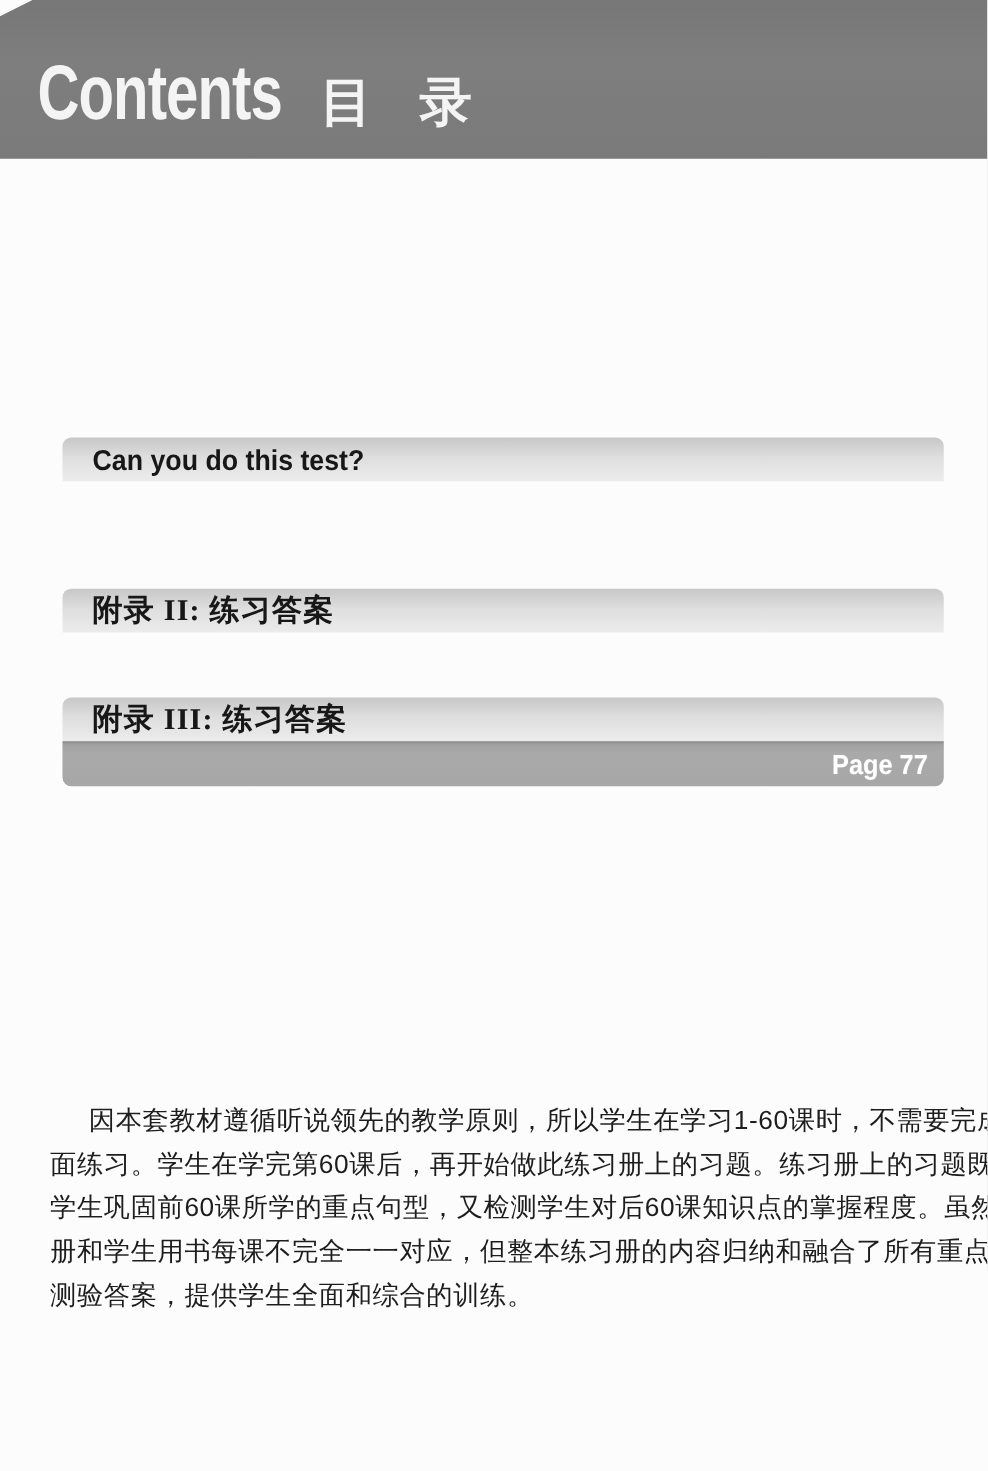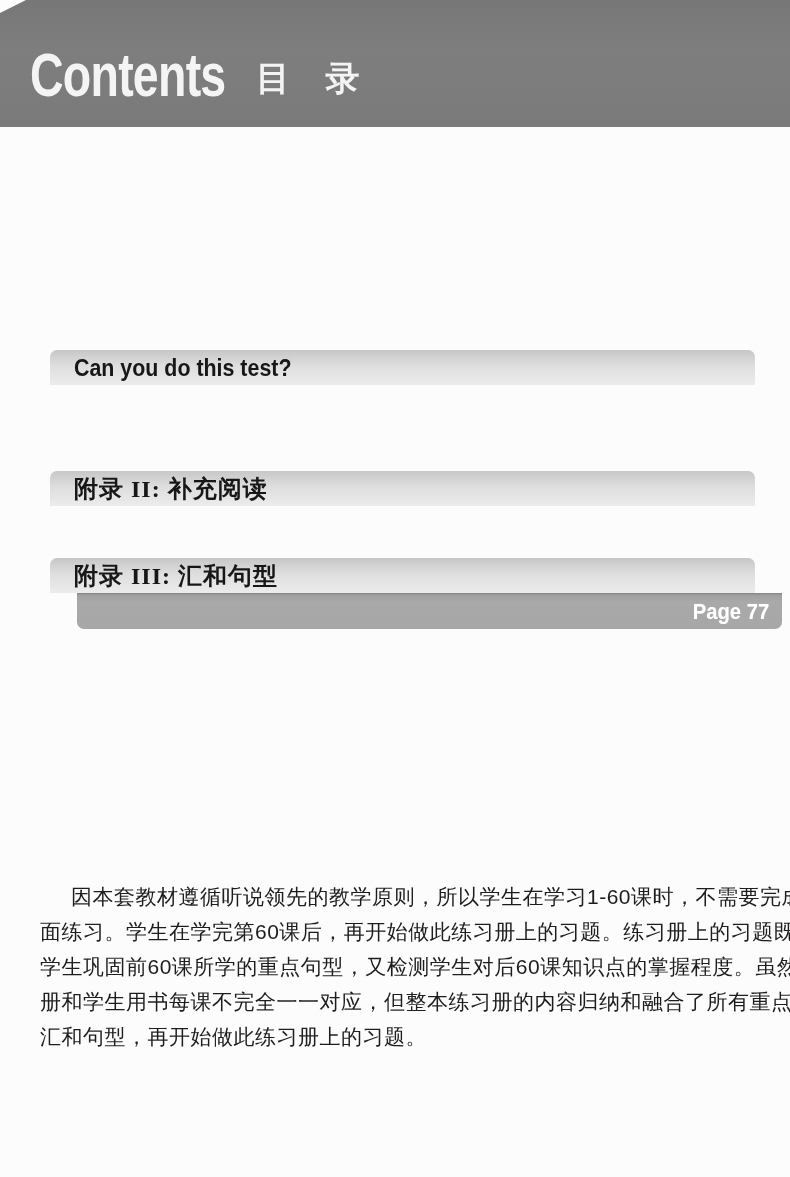--- a/index.html
+++ b/index.html
@@ -35,21 +35,21 @@
     line-height: 1;
     color: #f4f4f4;
     letter-spacing: -1px;
     transform: scaleX(0.75);
     transform-origin: left top;
     white-space: nowrap;
   }
   .header-title-cn {
     position: absolute;
     left: 256px; top: 61px;
-    font-size: 34px;
+    font-size: 42px;
     font-weight: bold;
     line-height: 1;
     color: #f4f4f4;
     word-spacing: 26px;
     white-space: nowrap;
   }
 
   
   .toc-section {
     position: absolute;
@@ -70,21 +70,20 @@
     border-radius: 7px 7px 0 0;
     background: linear-gradient(180deg, #c7c7c7 0%, #dedede 45%, #ececec 100%);
   }
   .pages-bar {
     position: absolute;
     left: 0; top: 35px;
     width: 100%; height: 36px;
     border-radius: 0 0 7px 7px;
     background: linear-gradient(180deg, #9e9e9e 0%, #a9a9a9 25%, #a7a7a7 100%);
     box-shadow: inset 0 2px 2px -1px rgba(0,0,0,0.18);
-    margin-left: 27px;
   }
   .bar-title {
     position: absolute;
     left: 24px; top: 0;
     line-height: 36px;
     white-space: nowrap;
     color: #171717;
   }
   .bar-title.latin {
     font-size: 23px;
@@ -143,34 +142,34 @@
 
   <div class="toc-section">
     <div class="title-bar">
       <span class="bar-title latin">Can you do this test?</span>
     </div>
   </div>
 
 
   <div class="toc-section">
     <div class="title-bar">
-      <span class="bar-title cjk">附录 II: 补充阅读</span>
+      <span class="bar-title cjk">附录 II: 练习答案</span>
     </div>
   </div>
 
   <div class="toc-section">
     <div class="title-bar">
-      <span class="bar-title cjk">附录 III: 汇和句型</span>
+      <span class="bar-title cjk">附录 III: 练习答案</span>
     </div>
     <div class="pages-bar">
       <span class="bar-page">Page 77</span>
     </div>
   </div>
 
   <div class="intro-paragraph">
     <div class="para-line">因本套教材遵循听说领先的教学原则，所以学生在学习1-60课时，不需要完成书</div>
     <div class="para-line">面练习。学生在学完第60课后，再开始做此练习册上的习题。练习册上的习题既帮助</div>
     <div class="para-line">学生巩固前60课所学的重点句型，又检测学生对后60课知识点的掌握程度。虽然练习</div>
     <div class="para-line">册和学生用书每课不完全一一对应，但整本练习册的内容归纳和融合了所有重点的词</div>
-    <div class="para-line">汇和句型，再开始做此练习册上的习题。</div>
+    <div class="para-line">测验答案，提供学生全面和综合的训练。</div>
   </div>
 
 </div>
 
 </body></html>

